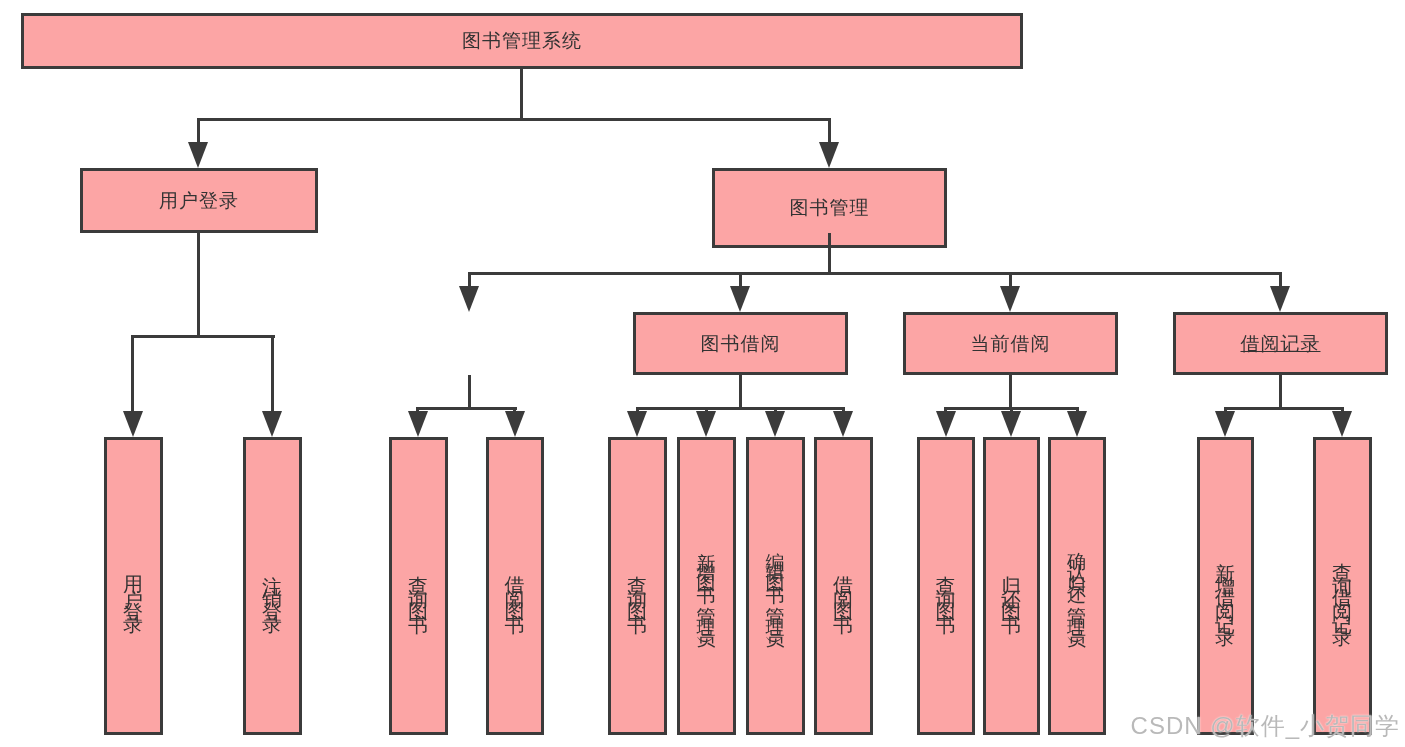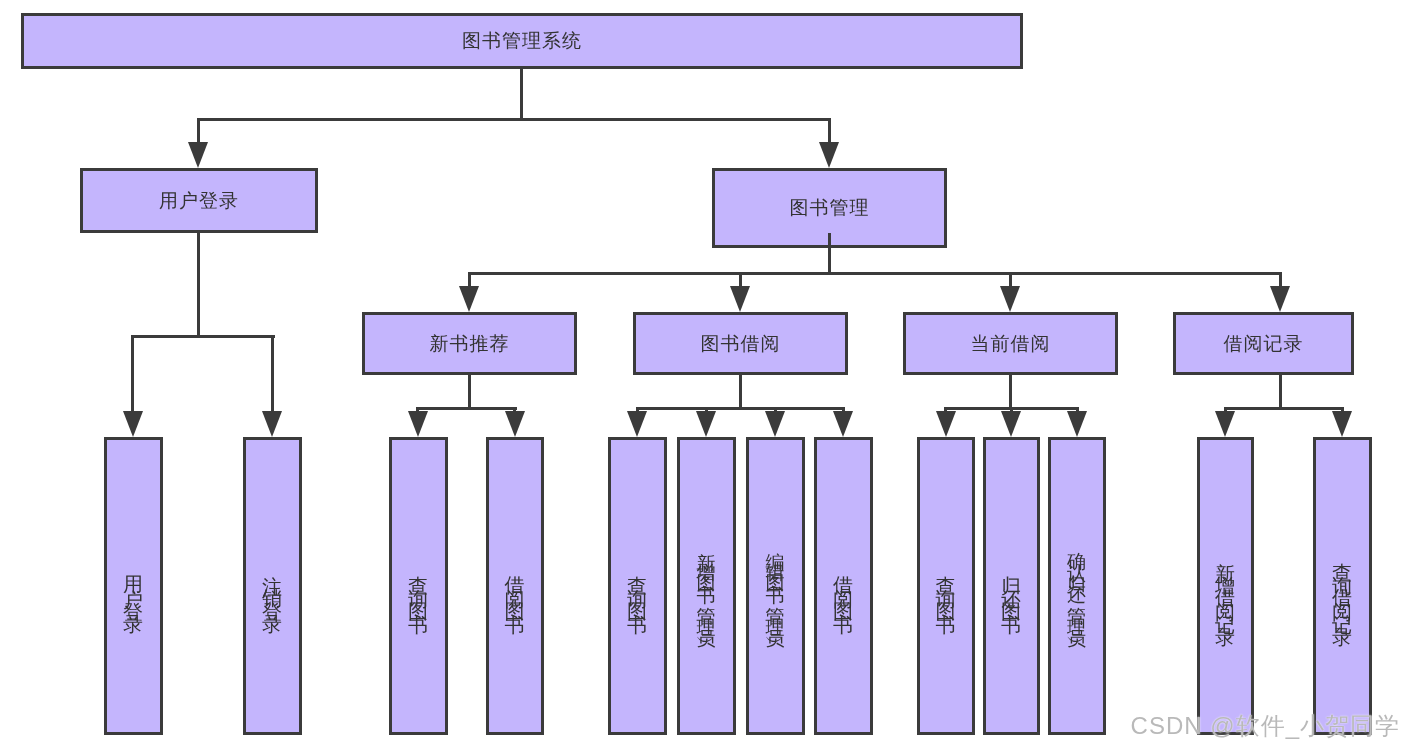--- a/index.html
+++ b/index.html
@@ -6,21 +6,21 @@
     --line:#3b3b3b;
     --text:#333333;
     --wm:#b9b9b9;
   }
   html,body{margin:0;padding:0;background:#ffffff;}
   body{font-family:"Liberation Sans", sans-serif;}
   #canvas{
     position:relative;width:1405px;height:747px;background:#ffffff;overflow:hidden;
   }
   .box{
-    position:absolute;box-sizing:border-box;background:#c4b5fd;
+    position:absolute;box-sizing:border-box;background:#fca5a5;
     border:3px solid var(--line);
     display:flex;align-items:center;justify-content:center;
     color:var(--text);
   }
   .box-h{font-size:19px;letter-spacing:1px;}
   .leaf span{
     writing-mode:vertical-rl;text-orientation:mixed;
     font-size:20px;letter-spacing:13px;line-height:1;
     white-space:nowrap;color:var(--text);
   }
@@ -48,30 +48,27 @@
     <span>图书管理系统</span>
   </div>
 
   <div class="box box-h" style="left:80px;top:168px;width:238px;height:65px;">
     <span>用户登录</span>
   </div>
   <div class="box box-h" style="left:712px;top:168px;width:235px;height:80px;">
     <span>图书管理</span>
   </div>
 
-  <div class="box box-h" style="left:362px;top:312px;width:215px;height:63px;">
-    <span>新书推荐</span>
-  </div>
   <div class="box box-h" style="left:903px;top:312px;width:215px;height:63px;">
     <span>当前借阅</span>
   </div>
   <div class="box box-h" style="left:633px;top:312px;width:215px;height:63px;">
     <span>图书借阅</span>
   </div>
-  <div class="box box-h" style="left:1173px;top:312px;width:181px;height:63px;">
+  <div class="box box-h" style="left:1173px;top:312px;width:215px;height:63px;text-decoration:underline;">
     <span>借阅记录</span>
   </div>
 
   <div class="box leaf" style="left:104px;top:437px;width:59px;height:298px;">
     <span>用户登录</span>
   </div>
   <div class="box leaf" style="left:243px;top:437px;width:59px;height:298px;">
     <span>注销登录</span>
   </div>
   <div class="box leaf" style="left:389px;top:437px;width:59px;height:298px;">

